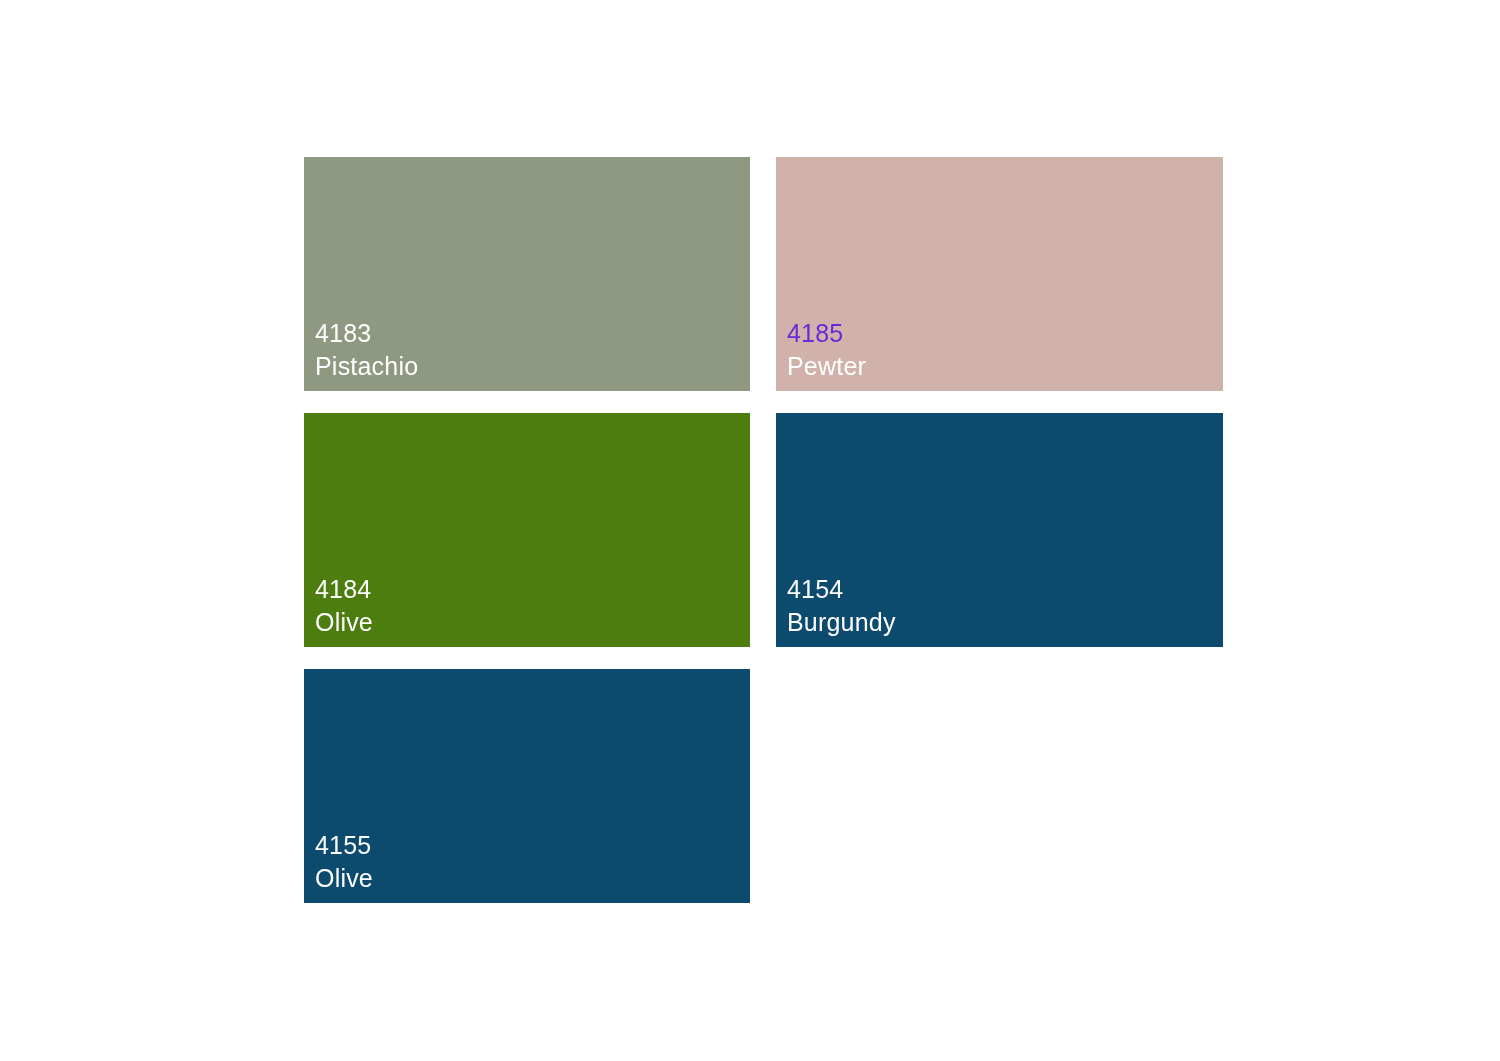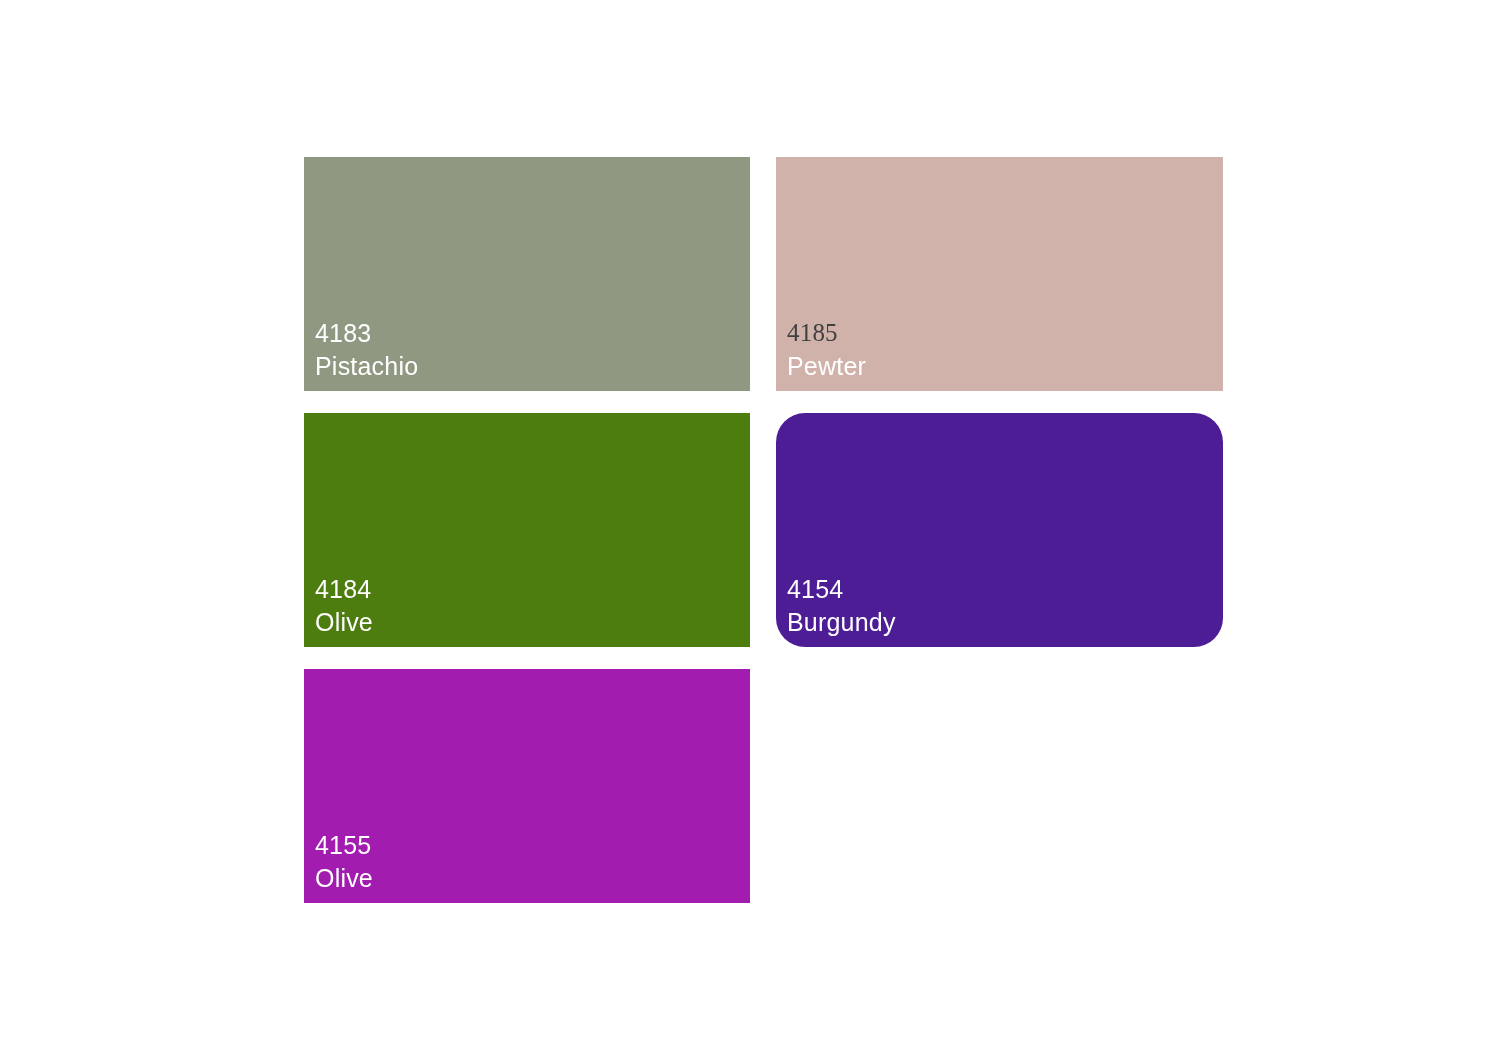--- a/index.html
+++ b/index.html
@@ -67,41 +67,41 @@
 
     <div class="swatch" style="background-color: rgb(143, 152, 128);">
       <div class="swatch-caption">
         <span class="swatch-code" style="color: rgb(255, 255, 255);">4183</span>
         <span class="swatch-name" style="color: rgb(255, 255, 255);">Pistachio</span>
       </div>
     </div>
 
     <div class="swatch" style="background-color: rgb(208, 178, 171);">
       <div class="swatch-caption">
-        <span class="swatch-code" style="color: #404040; font-family: Liberation Serif, serif;">4185</span>
+        <span class="swatch-code" style="color: #6d28d9;">4185</span>
         <span class="swatch-name" style="color: rgb(255, 255, 255);">Pewter</span>
       </div>
     </div>
 
     <div class="swatch" style="background-color: #4d7c0f;">
       <div class="swatch-caption">
         <span class="swatch-code" style="color: rgb(255, 255, 255);">4184</span>
         <span class="swatch-name" style="color: rgb(255, 255, 255);">Olive</span>
       </div>
     </div>
 
 
-    <div class="swatch" style="background-color: #4c1d95; border-radius: 29px;">
+    <div class="swatch" style="background-color: #0c4a6e;">
       <div class="swatch-caption">
         <span class="swatch-code" style="color: rgb(255, 255, 255);">4154</span>
         <span class="swatch-name" style="color: rgb(255, 255, 255);">Burgundy</span>
       </div>
     </div>
 
-    <div class="swatch" style="background-color: #a21caf;">
+    <div class="swatch" style="background-color: #0c4a6e;">
       <div class="swatch-caption">
         <span class="swatch-code" style="color: rgb(255, 255, 255);">4155</span>
         <span class="swatch-name" style="color: rgb(255, 255, 255);">Olive</span>
       </div>
     </div>
 
   </div>
 </div>
 
 </body></html>

